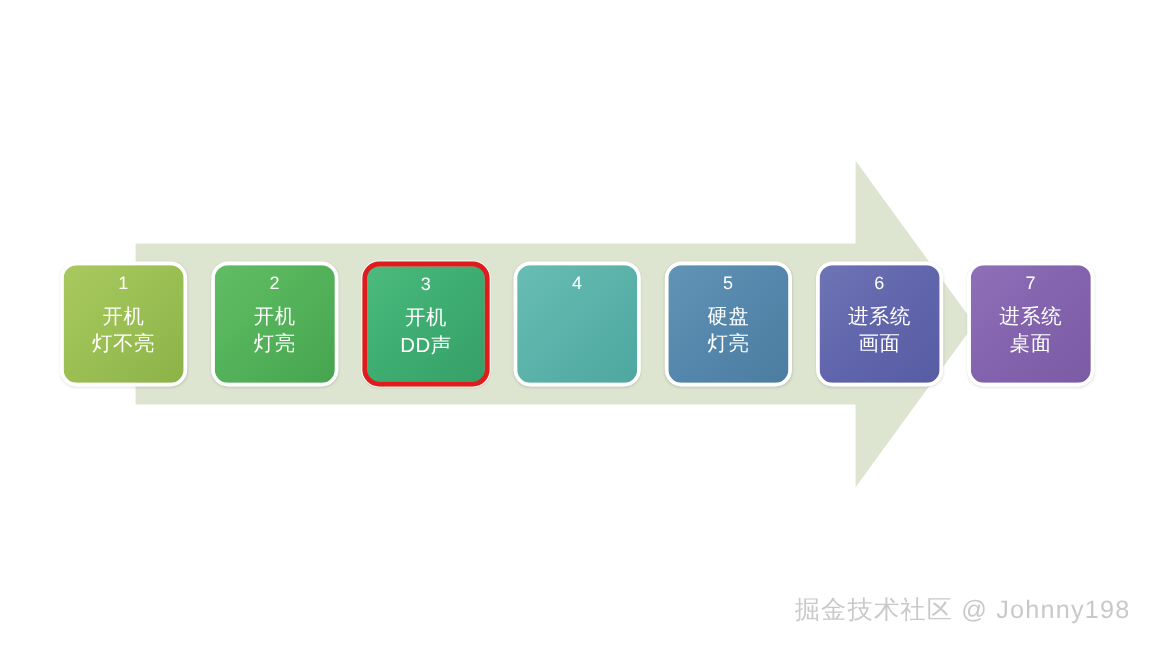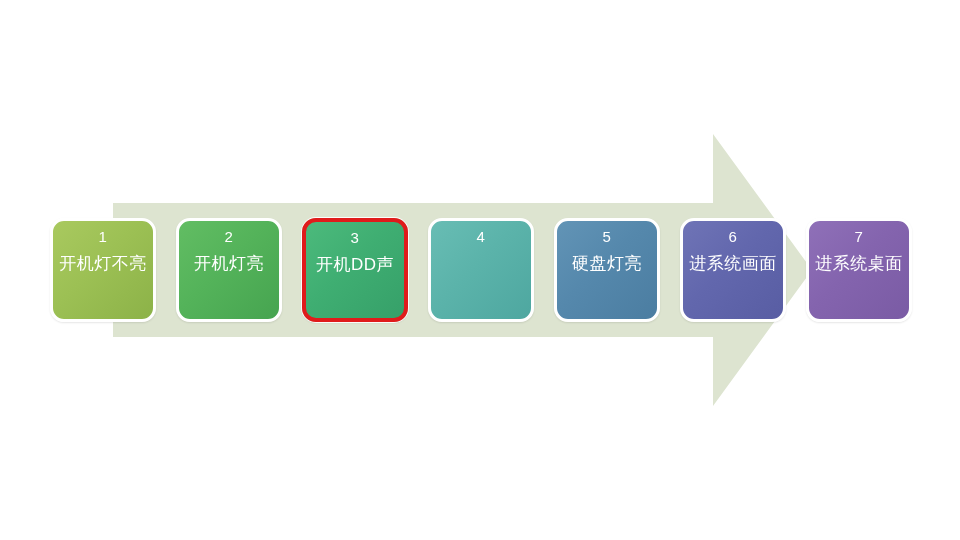--- a/index.html
+++ b/index.html
@@ -67,20 +67,21 @@
   .step-num {
     color: #ffffff;
     font-size: 15px;
     line-height: 18px;
     font-weight: 400;
     letter-spacing: 0.5px;
   }
   .step-lines {
     margin-top: 6px;
     display: flex;
+    flex-direction: column;
     align-items: center;
   }
   .step-line {
     color: #ffffff;
     font-size: 17px;
     line-height: 23px;
     font-weight: 400;
     white-space: nowrap;
     letter-spacing: 0.5px;
   }
@@ -166,14 +167,15 @@
     <div class="step fill-7">
       <div class="step-num">7</div>
       <div class="step-lines">
         <div class="step-line">进系统</div>
         <div class="step-line">桌面</div>
       </div>
     </div>
 
   </div>
 
+  <div id="watermark">掘金技术社区 @ Johnny198</div>
 
 </div>
 
 </body></html>

